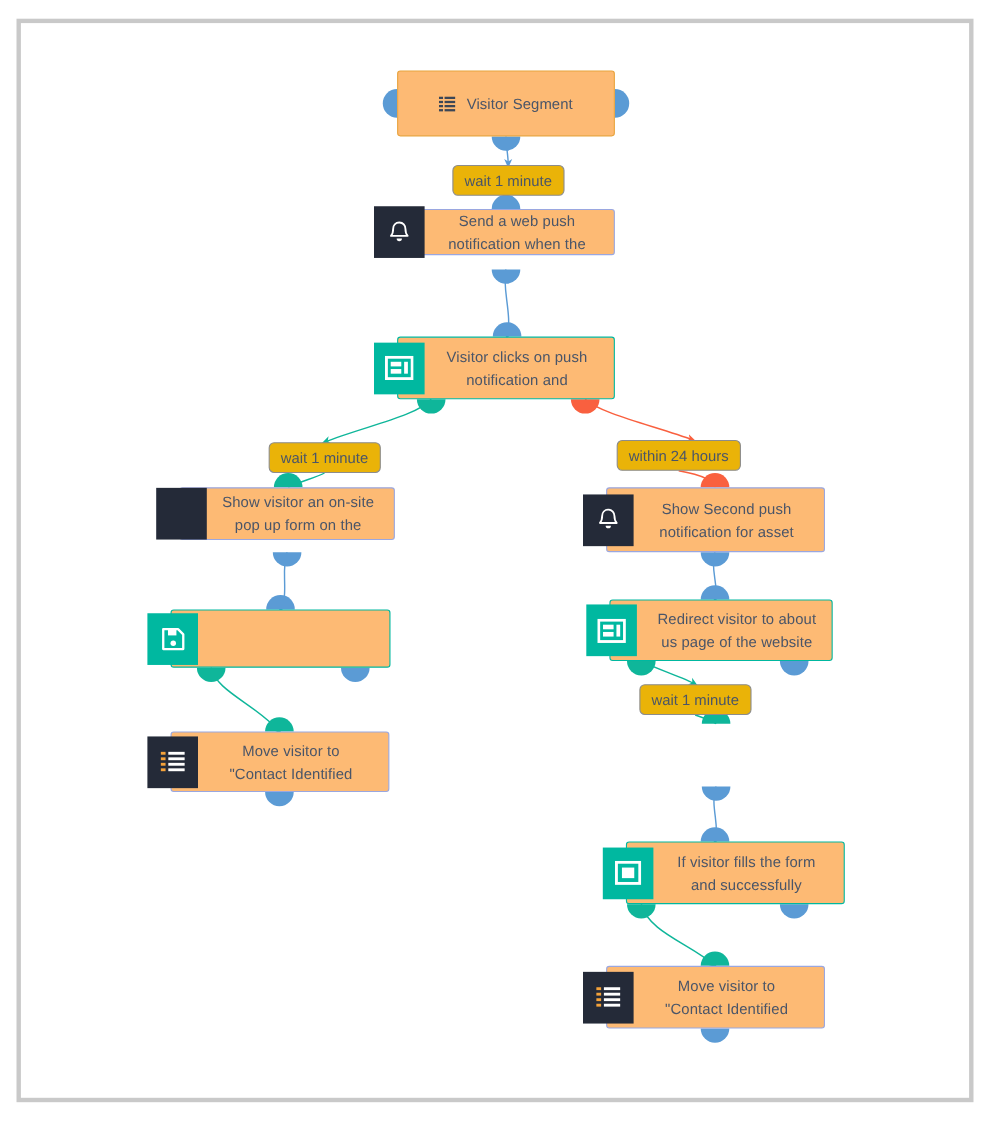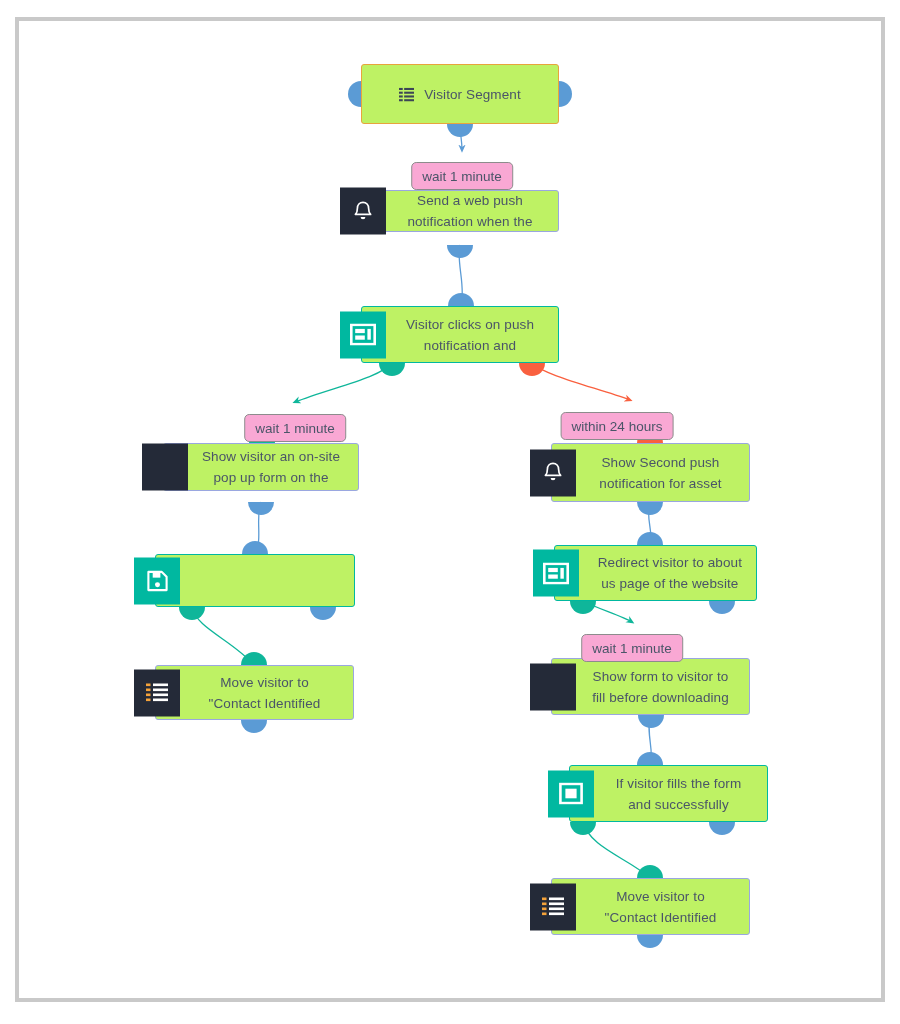--- a/index.html
+++ b/index.html
@@ -39,21 +39,21 @@
     top: 0;
     width: 900px;
     height: 1024px;
     pointer-events: none;
   }
 
   
   .node {
     position: absolute;
     box-sizing: border-box;
-    background: #bef264;
+    background: #fdba74;
     border: 1px solid #9aa7e0;
     border-radius: 3px;
     display: flex;
     align-items: center;
     justify-content: center;
     z-index: 5;
   }
   .node.border-teal  { border-color: #00b8a0; }
   .node.border-gold  { border-color: #e8a33d; }
   .node.border-blue  { border-color: #9aa7e0; }
@@ -114,34 +114,33 @@
   .port.right {
     width: 13px; height: 26px;
     border-radius: 0 13px 13px 0;
     transform: translate(0, -50%);
   }
 
   
   .edge-pill {
     position: absolute;
     box-sizing: border-box;
-    background: #f9a8d4;
+    background: #eab308;
     border: 1px solid #8c8c8c;
     border-radius: 5px;
     height: 28px;
     display: flex;
     align-items: center;
     justify-content: center;
     padding: 0 10px;
     font-size: 13.5px;
     color: #4a5568;
     white-space: nowrap;
     transform: translateX(-50%);
     z-index: 7;
-    margin-top: 12px;
   }
 </style>
 </head>
 <body>
 
 <div id="canvas-frame"></div>
 
 <div id="flow-canvas">
 
   <svg id="edge-layer" viewBox="0 0 900 1024" xmlns="http://www.w3.org/2000/svg">
@@ -310,25 +309,20 @@
         <rect x="1.3" y="1.3" width="23.4" height="19.4" fill="none" stroke="#ffffff" stroke-width="2.6"></rect>
         <rect x="5.2" y="5.4" width="9.6" height="4.2" fill="#ffffff"></rect>
         <rect x="5.2" y="12" width="9.6" height="4.2" fill="#ffffff"></rect>
         <rect x="17.4" y="5.4" width="3.4" height="10.8" fill="#ffffff"></rect>
       </svg>
     </div>
     <span class="node-label">Redirect visitor to about
 us page of the website</span>
   </div>
 
-  <div class="node border-blue" style="left:551px; top:658px; width:199px; height:57px;">
-    <div class="node-icon dark"></div>
-    <span class="node-label">Show form to visitor to
-fill before downloading</span>
-  </div>
 
   <div class="node border-teal" style="left:569px; top:765px; width:199px; height:57px;">
     <div class="node-icon teal">
       <svg width="24" height="22" viewBox="0 0 24 22">
         <rect x="1.4" y="1.4" width="21.2" height="19.2" fill="none" stroke="#ffffff" stroke-width="2.6"></rect>
         <rect x="6.4" y="6.2" width="11.2" height="9.6" fill="#ffffff"></rect>
       </svg>
     </div>
     <span class="node-label">If visitor fills the form
 and successfully</span>

